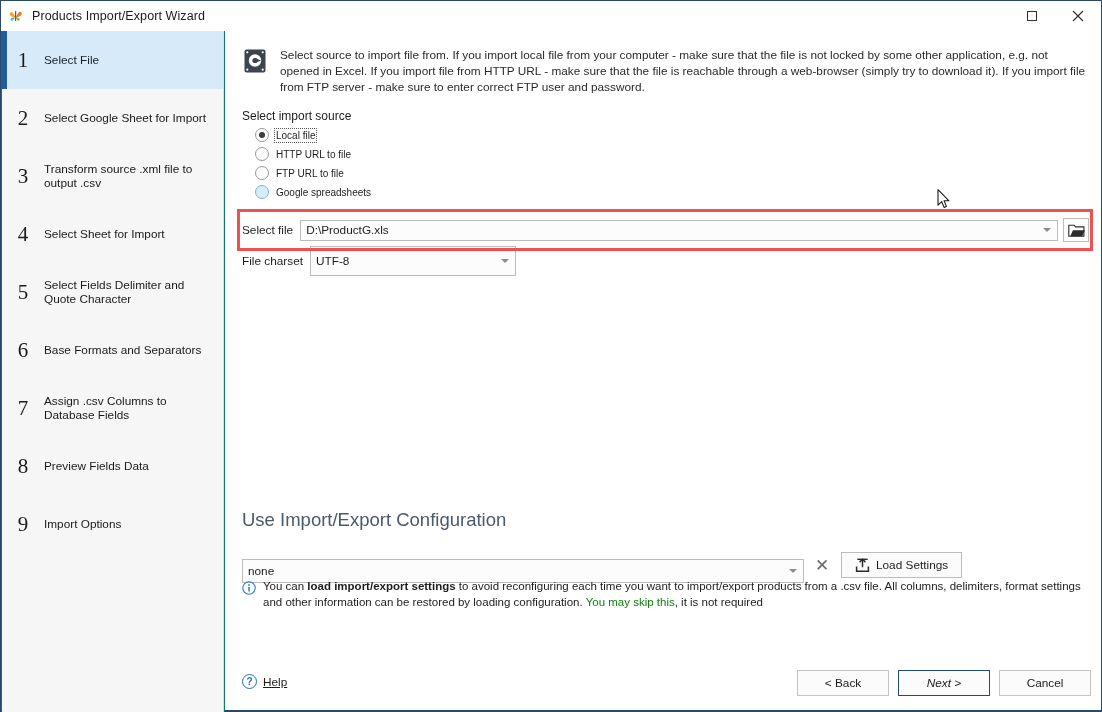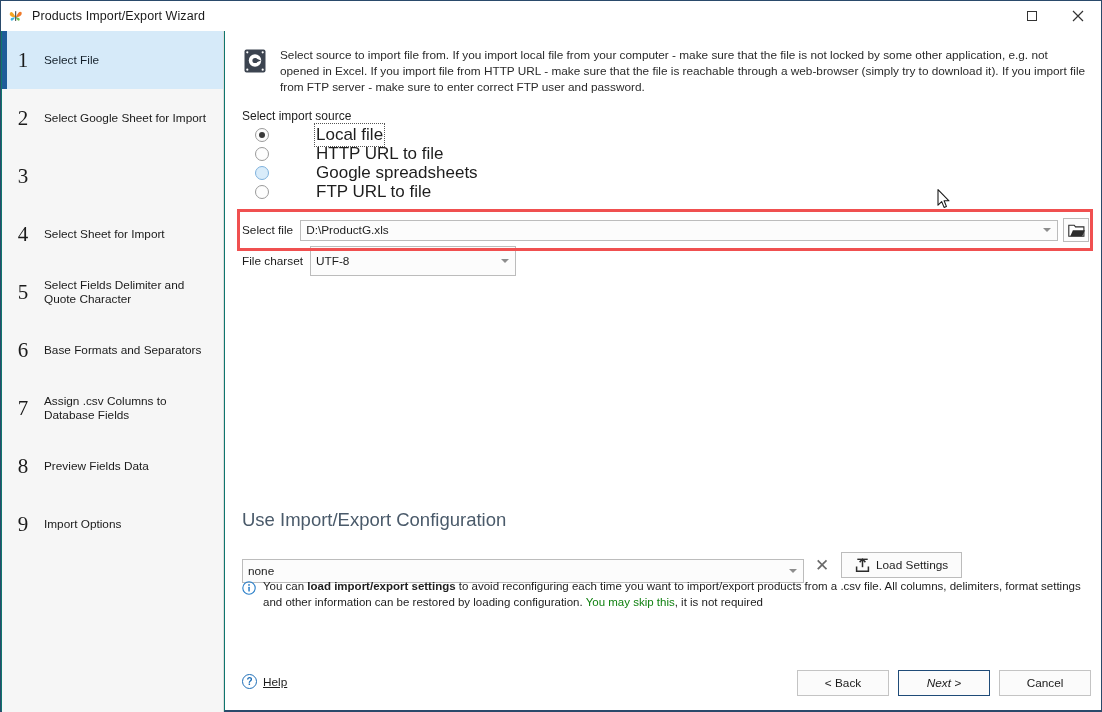--- a/index.html
+++ b/index.html
@@ -117,21 +117,21 @@
   .radio.checked::after {
     content: "";
     position: absolute; left: 3px; top: 3px;
     width: 6px; height: 6px; border-radius: 50%;
     background: #3b3b3b;
   }
   .radio.hover {
     border-color: #7fb2dd;
     background: #d9ecfa;
   }
-  .radio-label { font-size: 17px; color: #1d1d1d; margin-left: 40px; }
+  .radio-label { font-size: 10px; color: #1d1d1d; }
   .radio-label.focused {
     outline: 1px dotted #555;
     outline-offset: 1px;
   }
 
   
   .highlight-box {
     position: absolute; left: 12px; top: 178px;
     width: 856px; height: 42px;
     border: 3px solid #f05050;
@@ -275,20 +275,21 @@
       <span class="lbl">Select File</span>
     </div>
 
     <div class="step">
       <span class="num">2</span>
       <span class="lbl">Select Google Sheet for Import</span>
     </div>
 
     <div class="step">
       <span class="num">3</span>
+      <span class="lbl">Transform source .xml file to output .csv</span>
     </div>
 
     <div class="step">
       <span class="num">4</span>
       <span class="lbl">Select Sheet for Import</span>
     </div>
 
     <div class="step">
       <span class="num">5</span>
       <span class="lbl">Select Fields Delimiter and Quote Character</span>
@@ -339,26 +340,26 @@
     <div class="radio-list">
       <div class="radio-row">
         <span class="radio checked"></span>
         <span class="radio-label focused">Local file</span>
       </div>
       <div class="radio-row">
         <span class="radio"></span>
         <span class="radio-label">HTTP URL to file</span>
       </div>
       <div class="radio-row">
+        <span class="radio"></span>
+        <span class="radio-label">FTP URL to file</span>
+      </div>
+      <div class="radio-row">
         <span class="radio hover"></span>
         <span class="radio-label">Google spreadsheets</span>
-      </div>
-      <div class="radio-row">
-        <span class="radio"></span>
-        <span class="radio-label">FTP URL to file</span>
       </div>
     </div>
 
     <div class="field-row" style="left:17px; top:187px;">
       <span class="field-label">Select file</span>
       <div class="combo" style="width:758px; height:21px;">
         <span>D:\ProductG.xls</span>
         <span class="arrow"></span>
       </div>
       <div class="browse-btn">

